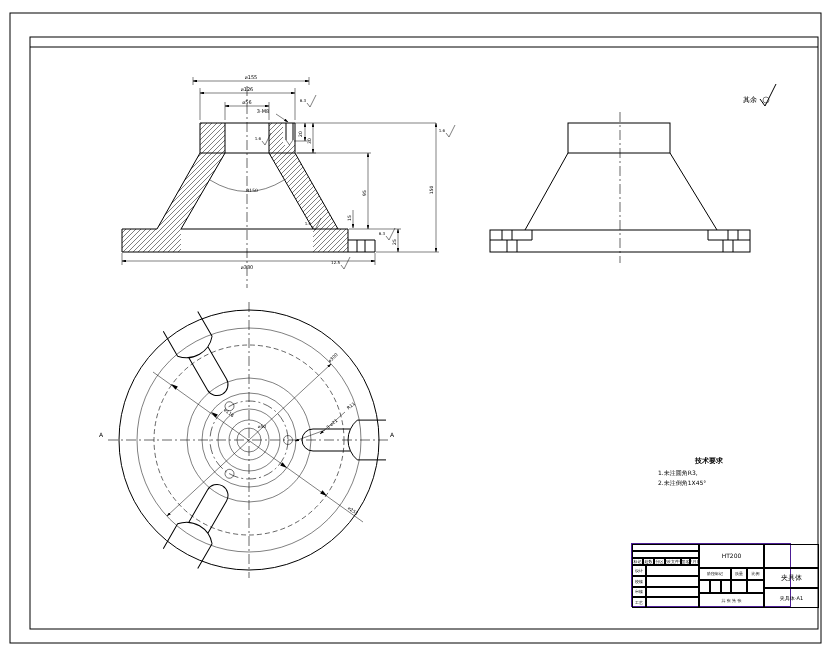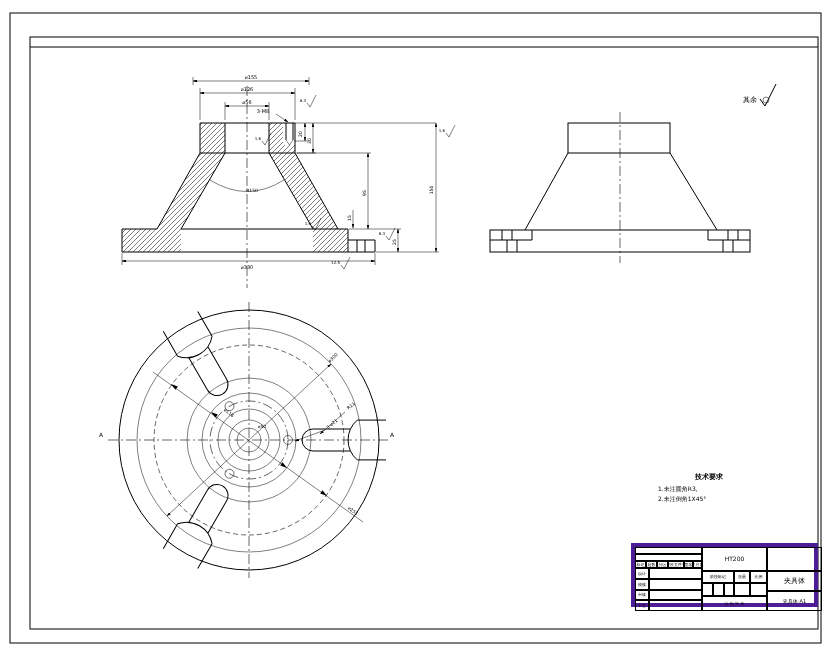--- a/index.html
+++ b/index.html
@@ -13,25 +13,25 @@
   .e{stroke:#000;stroke-width:1;fill:none;}
   .x{stroke:#000;stroke-width:.5;fill:none;}
   .d{stroke:#000;stroke-width:.5;fill:none;}
   .cl{stroke:#000;stroke-width:.6;fill:none;stroke-dasharray:10 3 2 3;}
   .dash{stroke:#000;stroke-width:.6;fill:none;stroke-dasharray:5 3;}
   .dt{font-size:5px;fill:#000;text-anchor:middle;font-family:"DejaVu Sans",sans-serif;}
   .dts{font-size:4.5px;fill:#000;text-anchor:middle;font-family:"DejaVu Sans",sans-serif;}
   .ft{font-size:4px;fill:#000;text-anchor:end;font-family:"DejaVu Sans",sans-serif;}
   .qt{font-size:7px;fill:#000;text-anchor:end;font-family:"DejaVu Sans",sans-serif;}
   
-  .tech{position:absolute;left:650px;top:472px;width:118px;color:#000;z-index:4;}
+  .tech{position:absolute;left:650px;top:456px;width:118px;color:#000;z-index:4;}
   .tech .t-head{text-align:center;font-size:7px;font-weight:bold;margin-bottom:2px;}
   .tech .t-item{font-size:6px;margin-left:8px;line-height:1.6;white-space:nowrap;}
   
-  .tb{position:absolute;left:631px;top:543px;width:187px;height:64px;border:4px solid #4c1d95;
+  .tb{position:absolute;left:631px;top:543px;width:160px;height:64px;border:1px solid #4c1d95;
       box-sizing:border-box;z-index:4;background:#fff;}
   .tb-cell{position:absolute;border:1px solid #000;box-sizing:border-box;display:flex;
            align-items:center;justify-content:center;font-size:4px;color:#000;overflow:hidden;
            white-space:nowrap;line-height:1;}
 </style>
 </head>
 <body>
 
 <div class="sheet">
 

